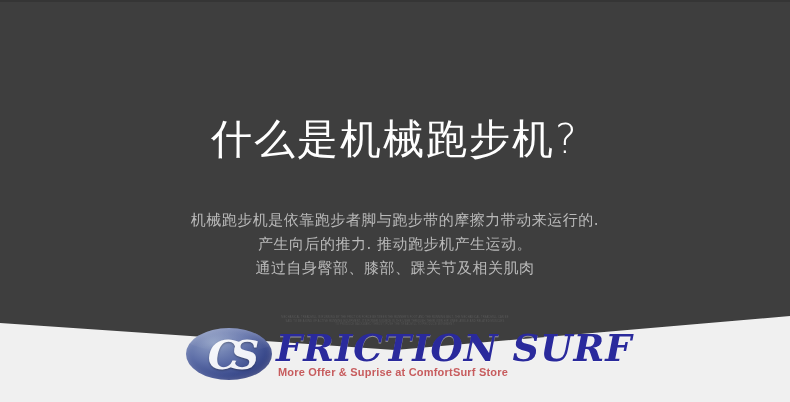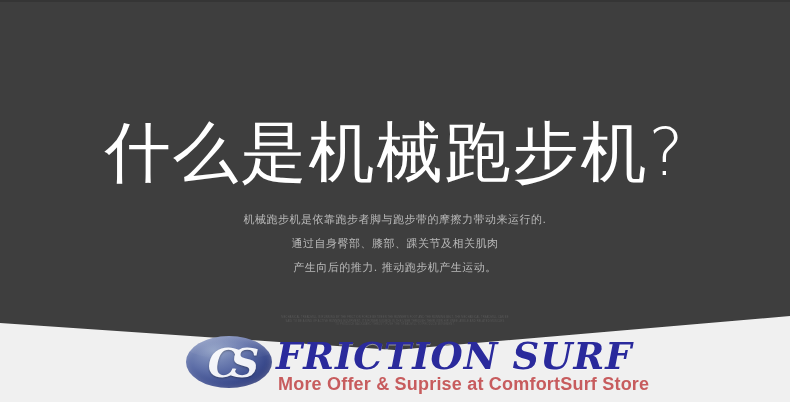--- a/index.html
+++ b/index.html
@@ -44,34 +44,34 @@
   .eyebrow .l2 { display:block; }
 
   
   .headline {
     position:absolute;
     top:118px; left:0; width:790px;
     text-align:center;
     color:#ffffff;
     font-family:"DejaVu Sans", sans-serif;
     font-weight:200;
-    font-size:66px;
+    font-size:41px;
     line-height:1.05;
     letter-spacing:2px;
     white-space:pre;
   }
 
   
   .body-copy {
     position:absolute;
     top:208px; left:0; width:790px;
     text-align:center;
     color:#b9b9b9;
     font-family:"DejaVu Sans", sans-serif;
-    font-size:11px;
+    font-size:15px;
     line-height:24px;
     letter-spacing:0.5px;
   }
   .body-copy span { display:block; }
 
   
   .fineprint {
     position:absolute;
     top:316px; left:0; width:790px;
     text-align:center;
@@ -91,21 +91,21 @@
     left:0; bottom:0;
     width:790px; height:100px;
     background:#f0f0f0;
     -webkit-clip-path:polygon(0 21%, 50% 48%, 100% 14%, 100% 100%, 0 100%);
     clip-path:polygon(0 21%, 50% 48%, 100% 14%, 100% 100%, 0 100%);
   }
 
   
   .logo-lockup {
     position:absolute;
-    left:0; bottom:0;
+    left:0; bottom:8px;
     width:692px; height:70px;
   }
 
   .logo-emblem {
     position:absolute;
     left:186px; top:4px;
     width:86px; height:52px;
     border-radius:50%;
     background:
       radial-gradient(ellipse at 32% 28%, #8f9fc4 0%, #5e6fa8 38%, #3a4a8c 66%, #2b2f63 100%);
@@ -145,42 +145,42 @@
     white-space:nowrap;
     text-shadow:0 1px 0 rgba(255,255,255,0.45);
   }
 
   .tagline {
     position:absolute;
     left:278px; top:42px;
     color:#c2484a;
     font-family:"Liberation Sans", sans-serif;
     font-weight:bold;
-    font-size:18px;
+    font-size:11px;
     letter-spacing:0.2px;
     white-space:nowrap;
     opacity:0.88;
   }
 </style>
 </head>
 <body>
 
 <div class="banner">
 
   <div class="top-rule"></div>
 
   <div class="eyebrow">
   </div>
 
   <div class="headline">什么是机械跑步机?</div>
 
   <div class="body-copy">
     <span>机械跑步机是依靠跑步者脚与跑步带的摩擦力带动来运行的.</span>
+    <span>产生向后的推力. 推动跑步机产生运动。</span>
     <span>通过自身臀部、膝部、踝关节及相关肌肉</span>
-    <span>产生向后的推力. 推动跑步机产生运动。</span>
   </div>
 
   <div class="fineprint">
     <span class="fp1">MECHANICAL TREADMILL IS RUNNING BY THE FRICTION FORCE BETWEEN THE RUNNER'S FOOT AND THE RUNNING BELT, THE MECHANICAL TREADMILL CAN BE</span>
     <span class="fp2">SAID TO BE A KIND OF ACTIVE RUNNING EQUIPMENT, ITS POWER SOURCE IS THE USER THROUGH THEIR OWN HIP, KNEE, ANKLE AND RELATED MUSCLES</span>
     <span class="fp3">TO PRODUCE BACKWARD THRUST, PUSH THE TREADMILL TO PRODUCE MOVEMENT.</span>
   </div>
 
   <div class="footer-band"></div>
 

